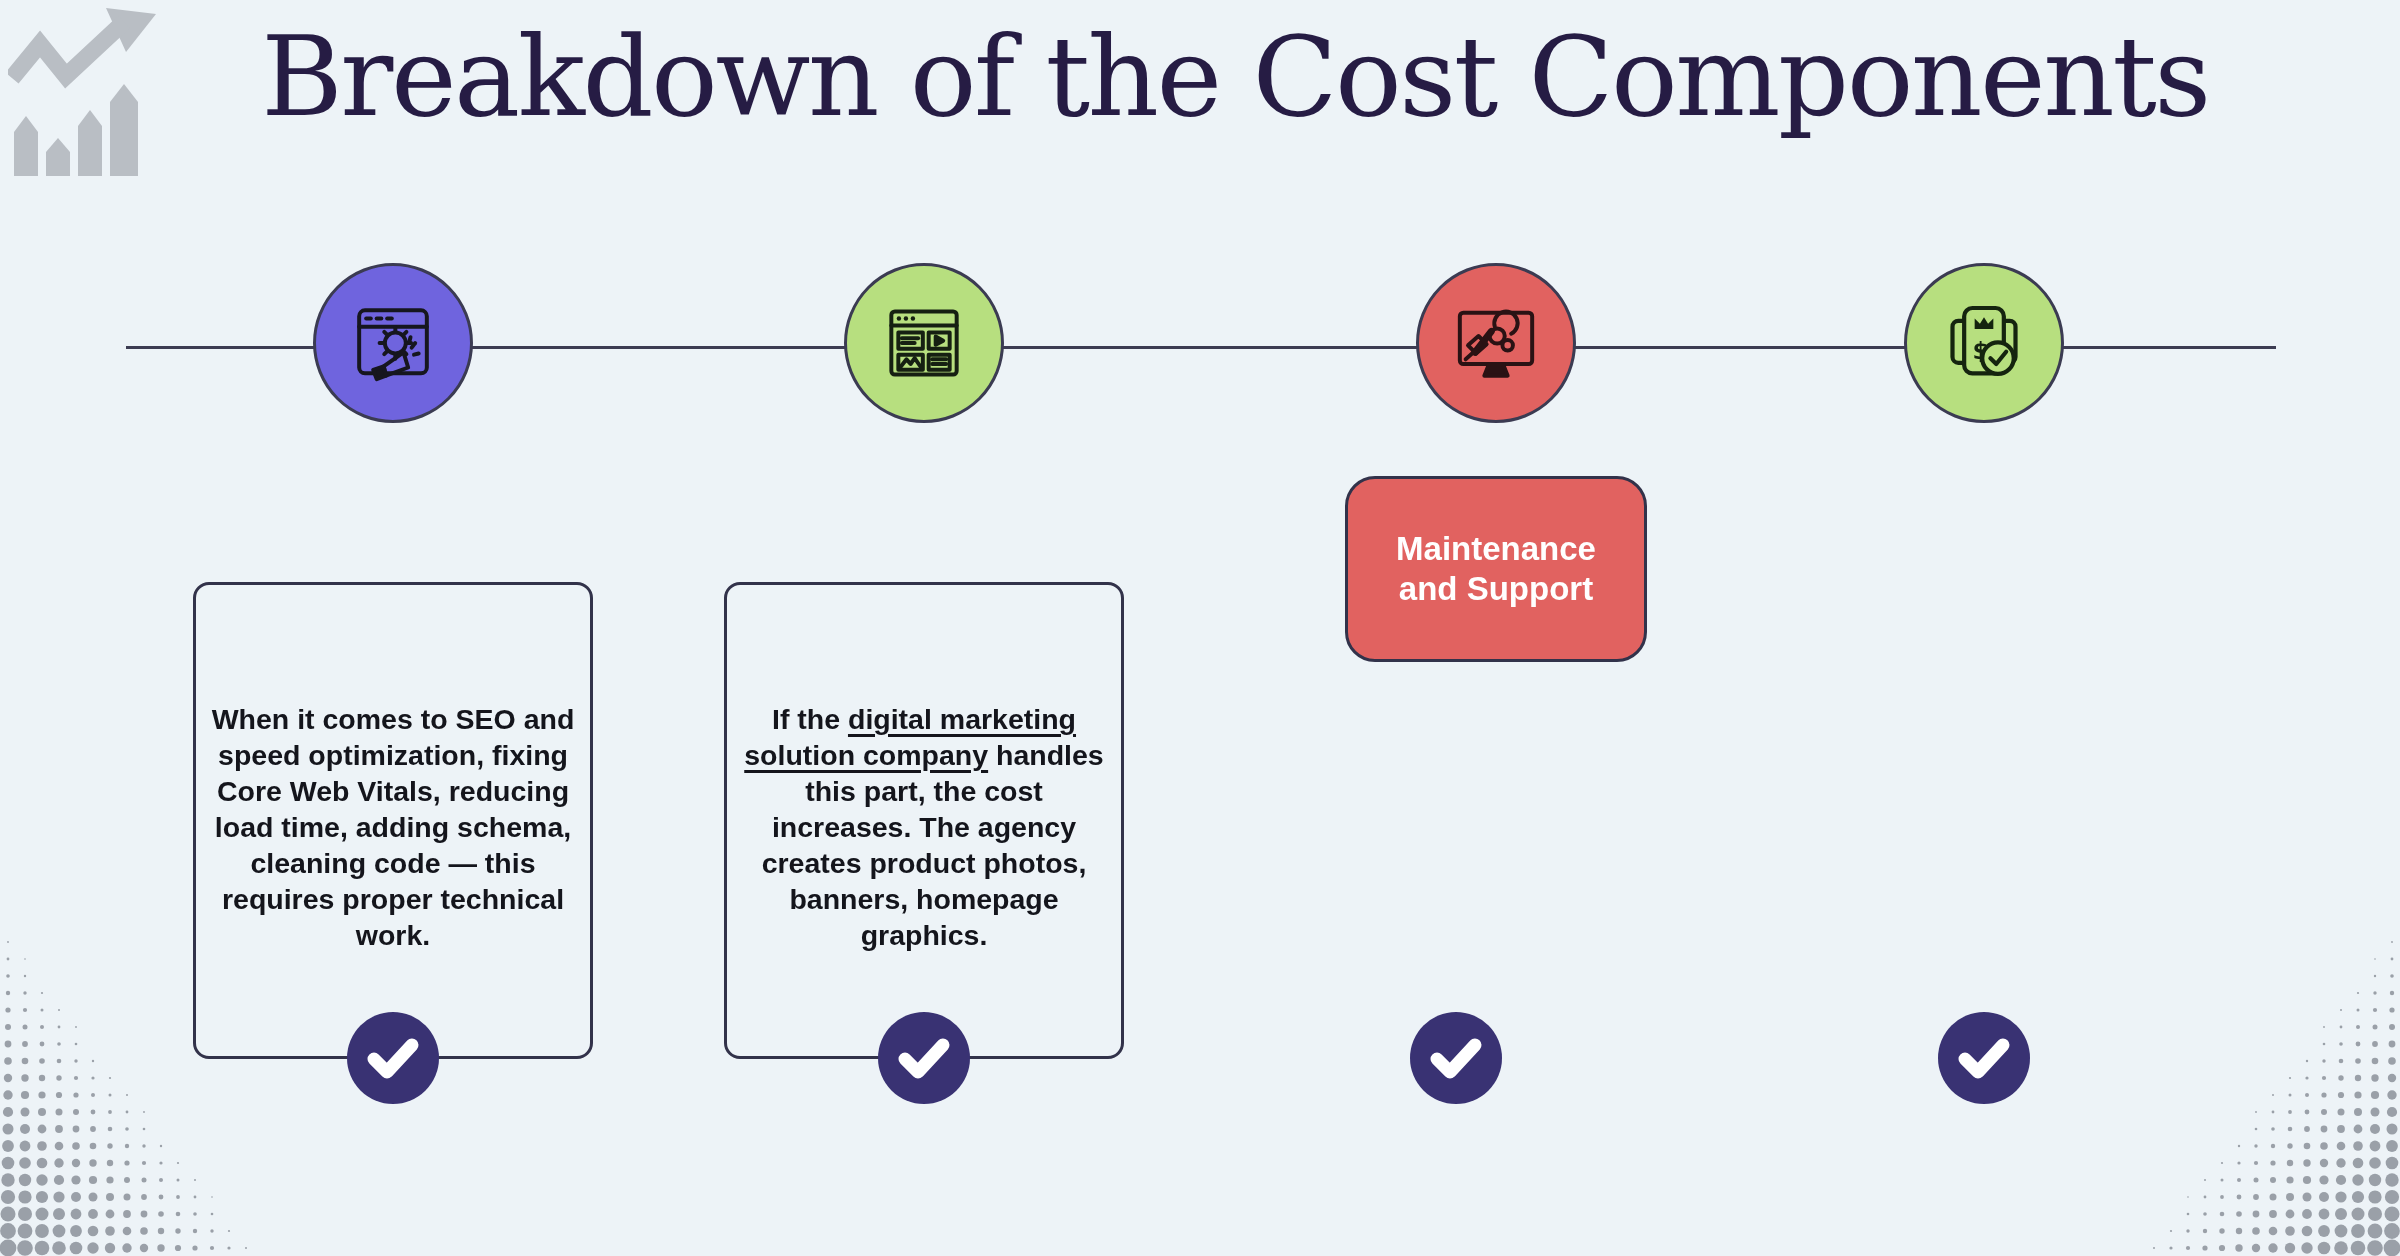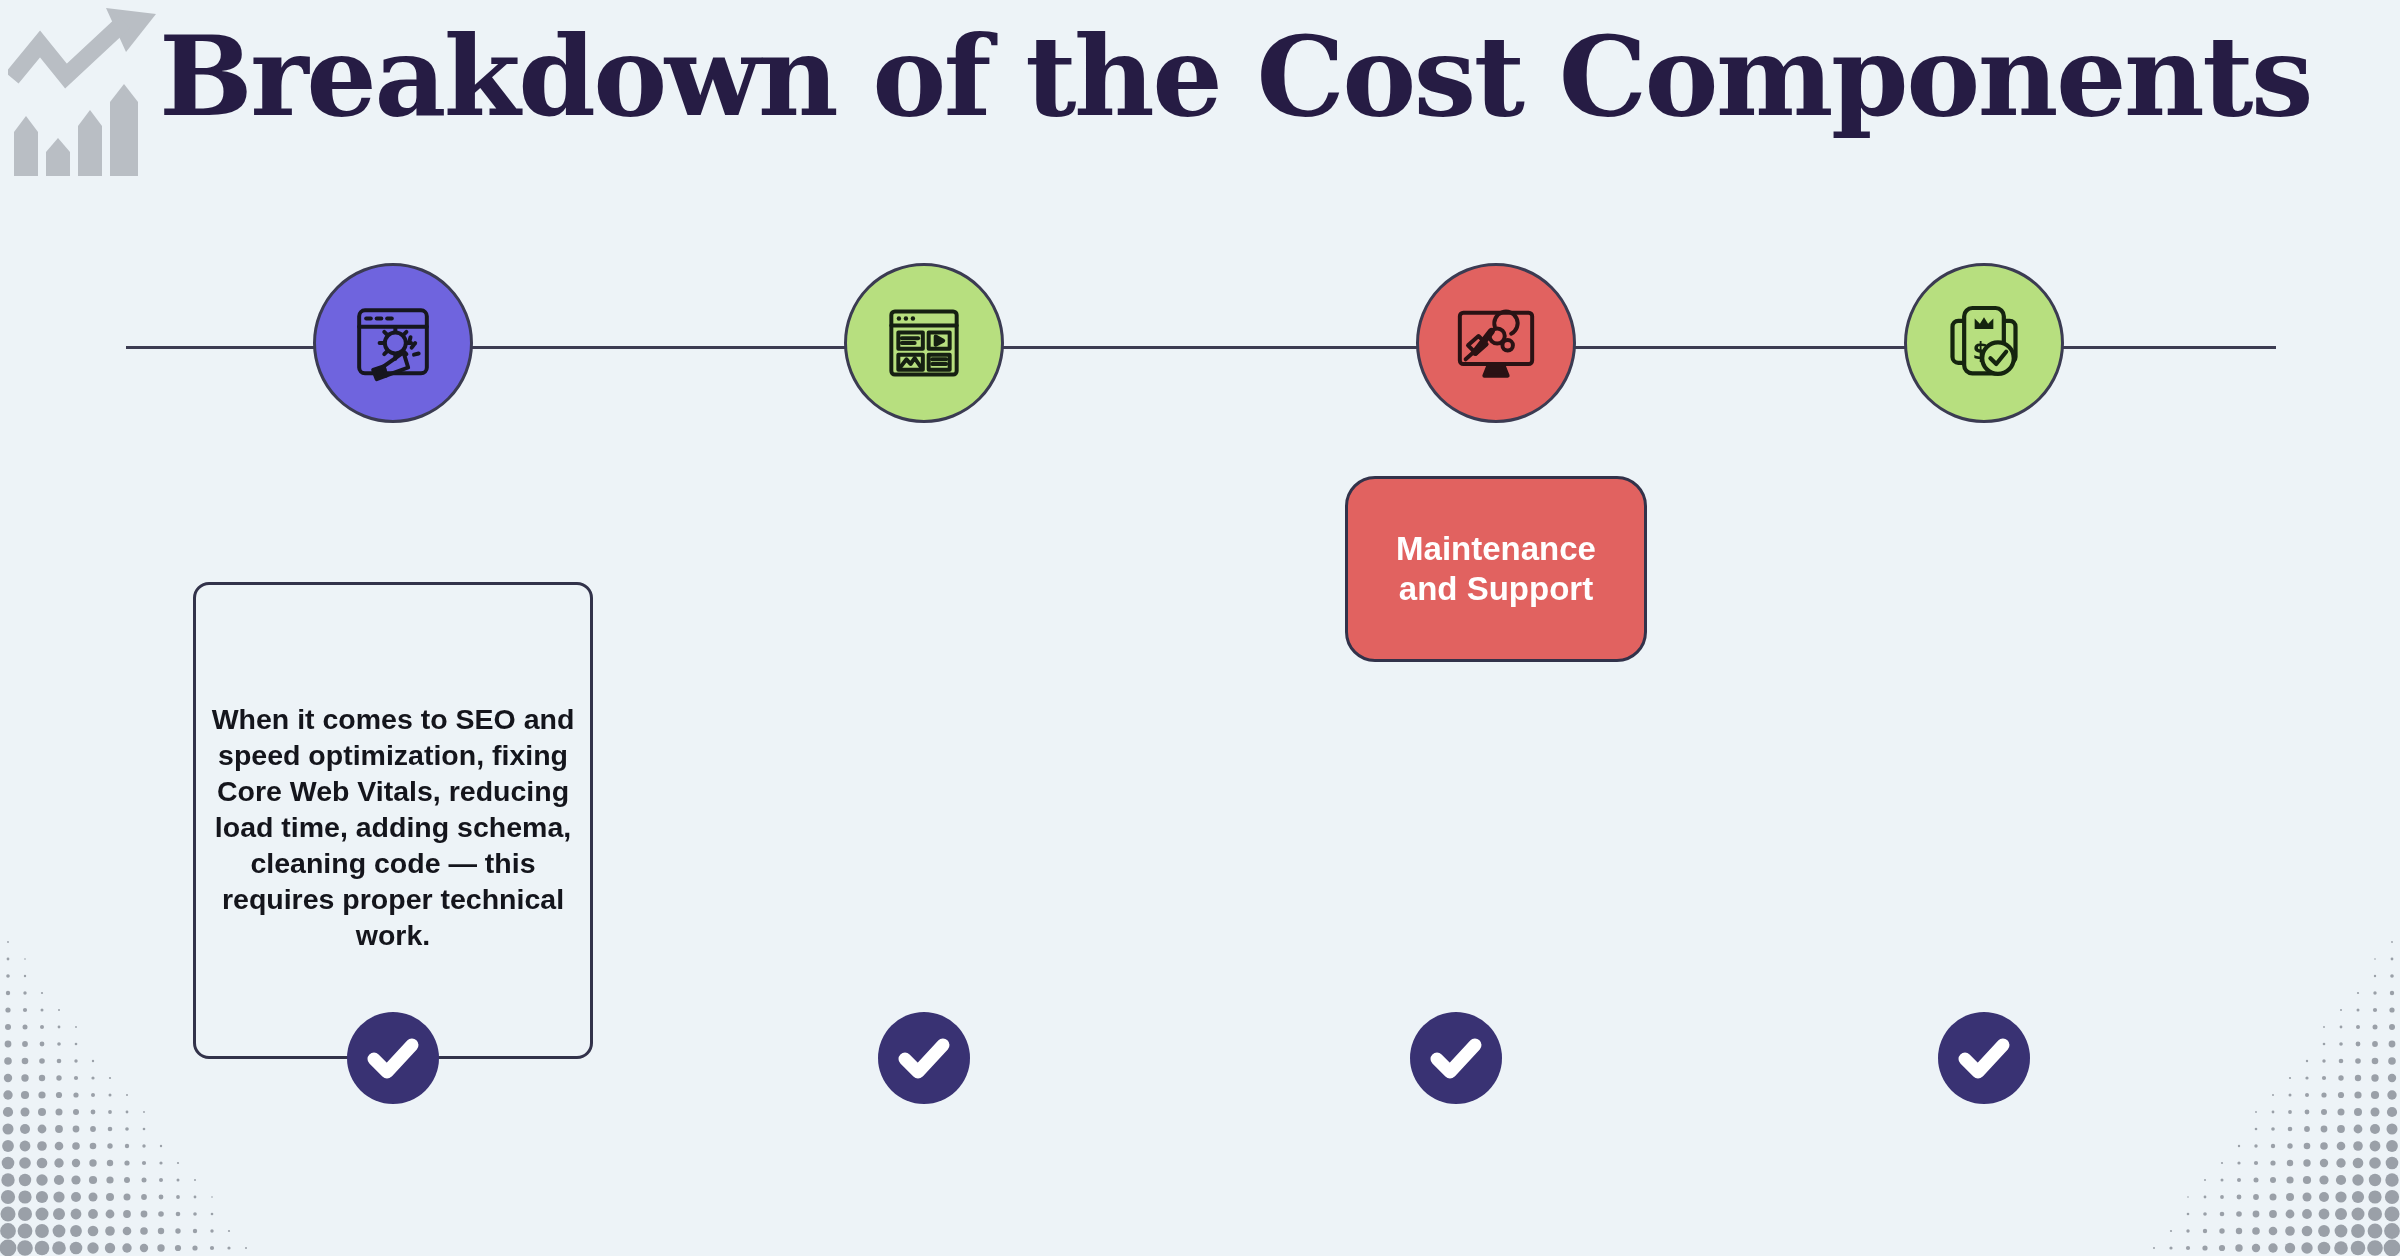--- a/index.html
+++ b/index.html
@@ -5,21 +5,21 @@
   html,body{margin:0;padding:0;}
   .canvas{
     position:relative; width:2400px; height:1256px; overflow:hidden;
     background:#edf3f7;
     font-family:"Liberation Sans", sans-serif;
   }
   .logo{ position:absolute; top:6px; left:8px; width:170px; height:170px; }
   .title{
     position:absolute; top:10px; left:0; right:0; margin:0 0 12px 70px;
     text-align:center;
-    font-family:"DejaVu Serif", serif; font-weight:700;
+    font-family:"DejaVu Serif", serif; font-weight:400;
     font-size:111px; letter-spacing:-2.5px; color:#261c44; line-height:1.2;
     white-space:nowrap;
   }
   .timeline{ position:absolute; left:126px; top:346px; width:2150px; height:3px; background:#3c3c52; }
 
   .column{ position:absolute; top:0; width:400px; height:1256px; }
   .col1{ left:193px; } .col2{ left:724px; } .col3{ left:1256px; } .col4{ left:1784px; }
 
   .circle{
     position:absolute; top:263px; left:50%; transform:translateX(-50%);
@@ -127,20 +127,23 @@
             <line x1="29" y1="48" x2="40" y2="48"></line>
           <rect x="52" y="39" width="18" height="14"></rect>
           <polygon points="58,42.5 64.5,46 58,49.5" fill="#162012"></polygon>
           <rect x="26" y="58" width="21" height="13"></rect>
           <path d="M27.5 69 L33 62 L36.5 66 L40 61 L45.5 69"></path>
           <rect x="52" y="58" width="18" height="13"></rect>
           <line x1="55" y1="62" x2="67" y2="62"></line>
             <line x1="55" y1="66" x2="67" y2="66"></line>
         </g>
       </svg>
+    </div>
+    <div class="card">
+      <p class="body"><span>If the </span><span class="ulink">digital marketing solution company</span><span> handles this part, the cost increases. The agency creates product photos, banners, homepage graphics.</span></p>
     </div>
     <div class="check">
       <svg viewBox="0 0 92 92">
         <circle cx="46" cy="46" r="46" fill="#393273"></circle>
         <path d="M27 47 L40 60 L65 33" stroke="#ffffff" stroke-width="13" fill="none" stroke-linecap="round" stroke-linejoin="round"></path>
       </svg>
     </div>
   </div>
 
   <div class="column col3" style="--accent: #e16260; --title-color: #ffffff;">

